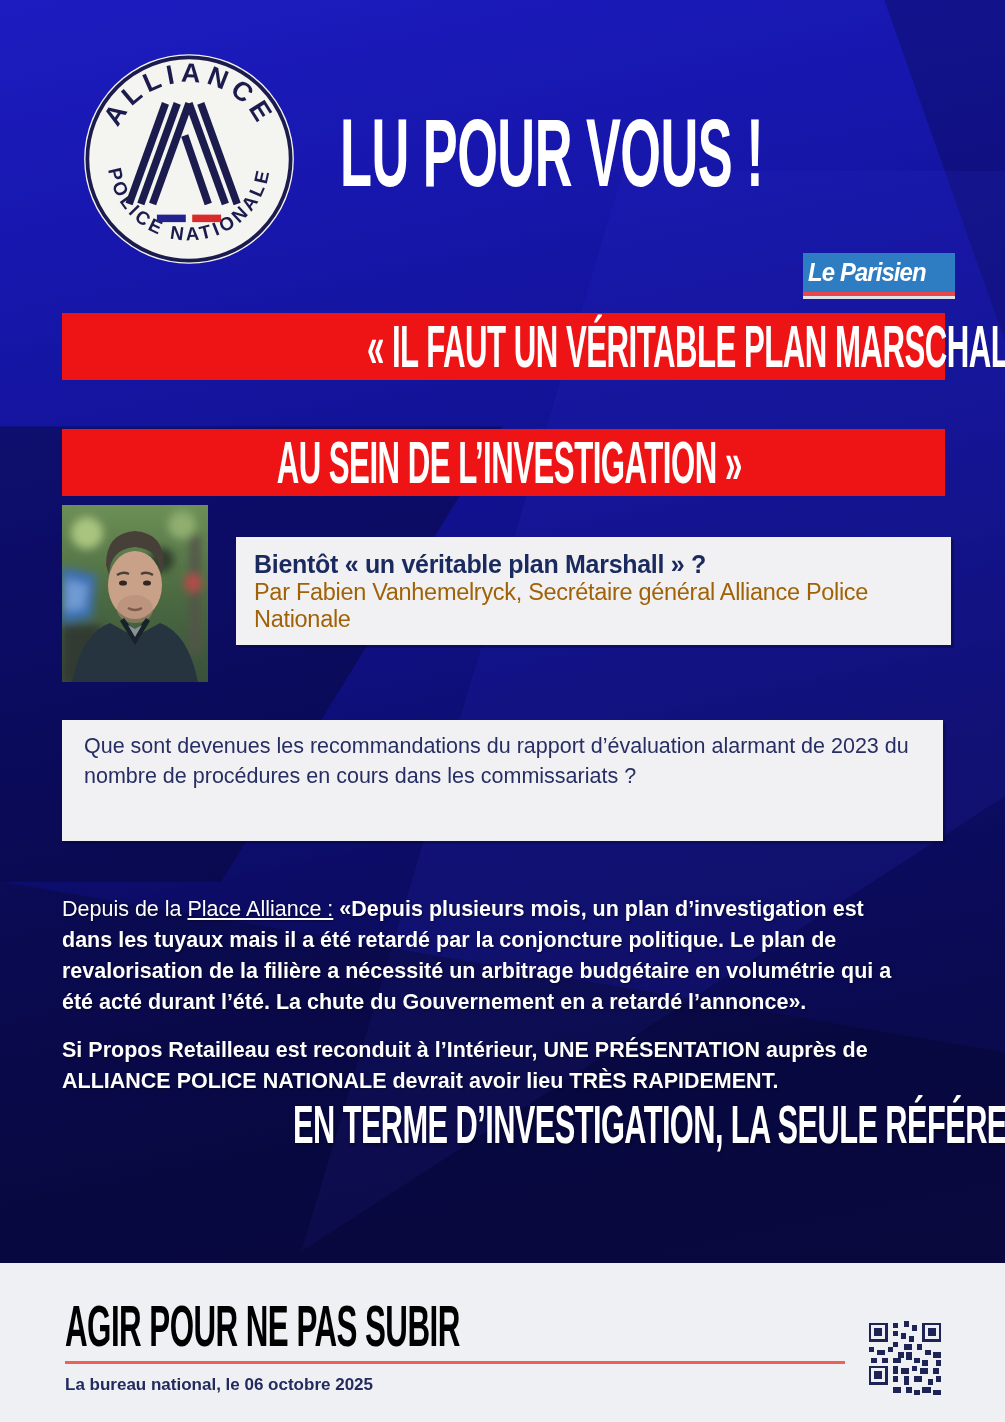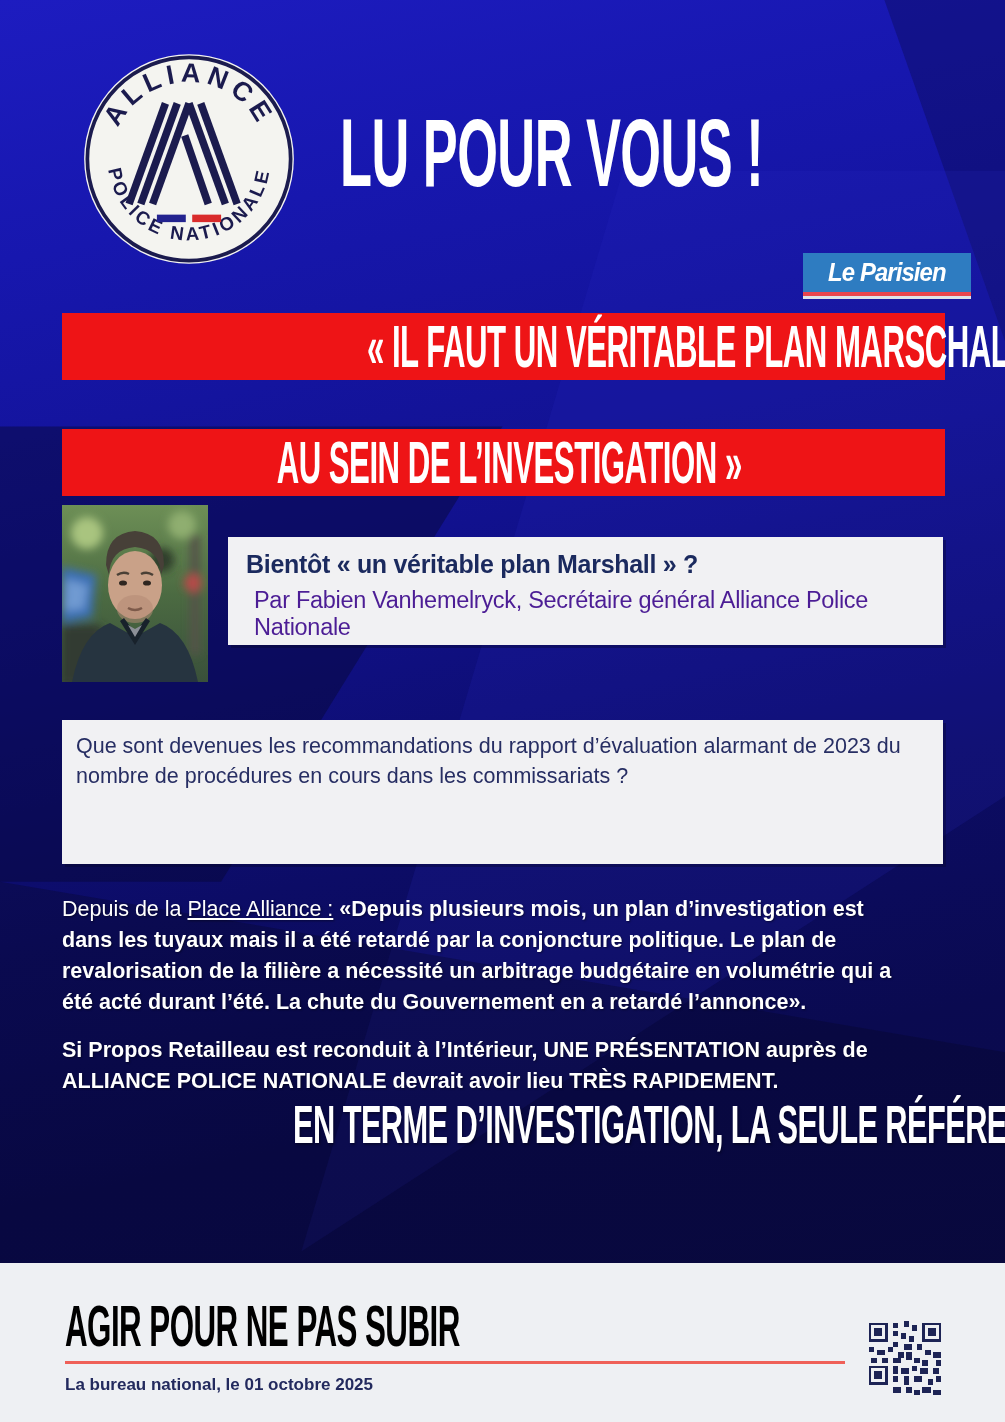--- a/index.html
+++ b/index.html
@@ -15,43 +15,43 @@
   .bg-shape.s4 { background:rgba(5,5,34,.30); clip-path:polygon(0 62%,100% 74%,100% 100%,0 100%); }
 
   .squeeze { display:inline-block; white-space:nowrap; transform:scaleX(var(--sx,.55)); transform-origin:center; }
   .squeeze.left { transform-origin:left center; }
 
   .logo-wrap { position:absolute; left:82px; top:52px; width:214px; height:214px; }
 
   .main-title { position:absolute; left:340px; top:104px; margin:0; color:#fff;
     font-size:97px; line-height:1; font-weight:700; letter-spacing:-1px; }
 
-  .lp-badge { position:absolute; left:803px; top:253px; width:168px; height:39px;
+  .lp-badge { position:absolute; left:803px; top:253px; width:152px; height:39px;
     background:#2e7cc1; border-bottom:4px solid #e8454d; box-shadow:0 3px 0 #dde3ea;
-    display:flex; align-items:center; justify-content:center; }
+    display:flex; align-items:center; justify-content:flex-start; }
   .lp-badge span { color:#fff; font-weight:700; font-size:26px; font-style:italic; letter-spacing:-1px;
     transform:scaleX(.92); display:inline-block; }
 
   .banner-bar { position:absolute; left:62px; width:883px; height:67px; background:#ee1416;
     display:flex; align-items:center; justify-content:flex-start; color:#fff;
     font-weight:700; font-size:60px; line-height:1; letter-spacing:-1px; }
   .banner-bar.b1 { top:313px; }
   .banner-bar.b2 { top:389px;margin-top:40px; }
 
   .photo { position:absolute; left:62px; top:505px; width:146px; height:177px; }
 
-  .headline-box { position:absolute; left:228px; top:537px; width:715px; height:108px;
+  .headline-box { position:absolute; left:236px; top:537px; width:715px; height:108px;
     background:#f1f1f3; box-sizing:border-box; padding:13px 18px 14px 18px;
     display:flex; flex-direction:column; justify-content:space-between;
     box-shadow:3px 3px 0 rgba(5,5,40,.35); }
   .headline-box .hl { margin:0; font-size:25px; font-weight:700; color:#1b2a5e; letter-spacing:-.3px; }
-  .headline-box .by { margin:8px; font-size:23.5px; font-weight:400; color:#4c1d95; letter-spacing:-.3px; }
-
-  .quote-box { position:absolute; left:62px; top:720px; width:881px; height:144px;
-    background:#f1f1f3; box-sizing:border-box; padding:11px 14px;
+  .headline-box .by { margin:0; font-size:23.5px; font-weight:400; color:#a16207; letter-spacing:-.3px; }
+
+  .quote-box { position:absolute; left:62px; top:720px; width:881px; height:121px;
+    background:#f1f1f3; box-sizing:border-box; padding:11px 22px;
     font-size:21.5px; line-height:30px; color:#272e63;
     box-shadow:3px 3px 0 rgba(5,5,40,.35); }
   .quote-box p { margin:0; }
   .quote-box p + p { margin-top:12px; }
 
   .body-copy { position:absolute; left:62px; top:894px; width:852px; color:#fff;
     font-size:21.5px; line-height:31px; text-shadow:1px 1px 2px rgba(0,0,0,.45); }
   .body-copy p { margin:0; }
   .body-copy p + p { margin-top:17px; }
   .body-copy .u { text-decoration:underline; }
@@ -174,21 +174,21 @@
 
   <div class="slogan">
     <div><span class="squeeze" style="--sx:.57">EN TERME D’INVESTIGATION, LA SEULE RÉFÉRENCE</span></div>
   </div>
 
   <div class="footer">
     <div class="motto">
       <span class="squeeze left" style="--sx:.54">AGIR POUR NE PAS SUBIR</span>
     </div>
     <div class="rule"></div>
-    <div class="date">La bureau national, le 01 octobre 2025</div>
+    <div class="date">La bureau national, le 06 octobre 2025</div>
     <svg class="qr" viewBox="0 0 29 29" shape-rendering="crispEdges">
       <rect width="29" height="29" fill="#eef0f3"></rect>
       <g fill="#1d2455">
         <rect x="1" y="1" width="7" height="7"></rect>
           <rect x="21" y="1" width="7" height="7"></rect>
           <rect x="1" y="17" width="7" height="7"></rect>
         <rect x="2" y="2" width="5" height="5" fill="#eef0f3"></rect>
           <rect x="22" y="2" width="5" height="5" fill="#eef0f3"></rect>
           <rect x="2" y="18" width="5" height="5" fill="#eef0f3"></rect>
         <rect x="3" y="3" width="3" height="3"></rect>

